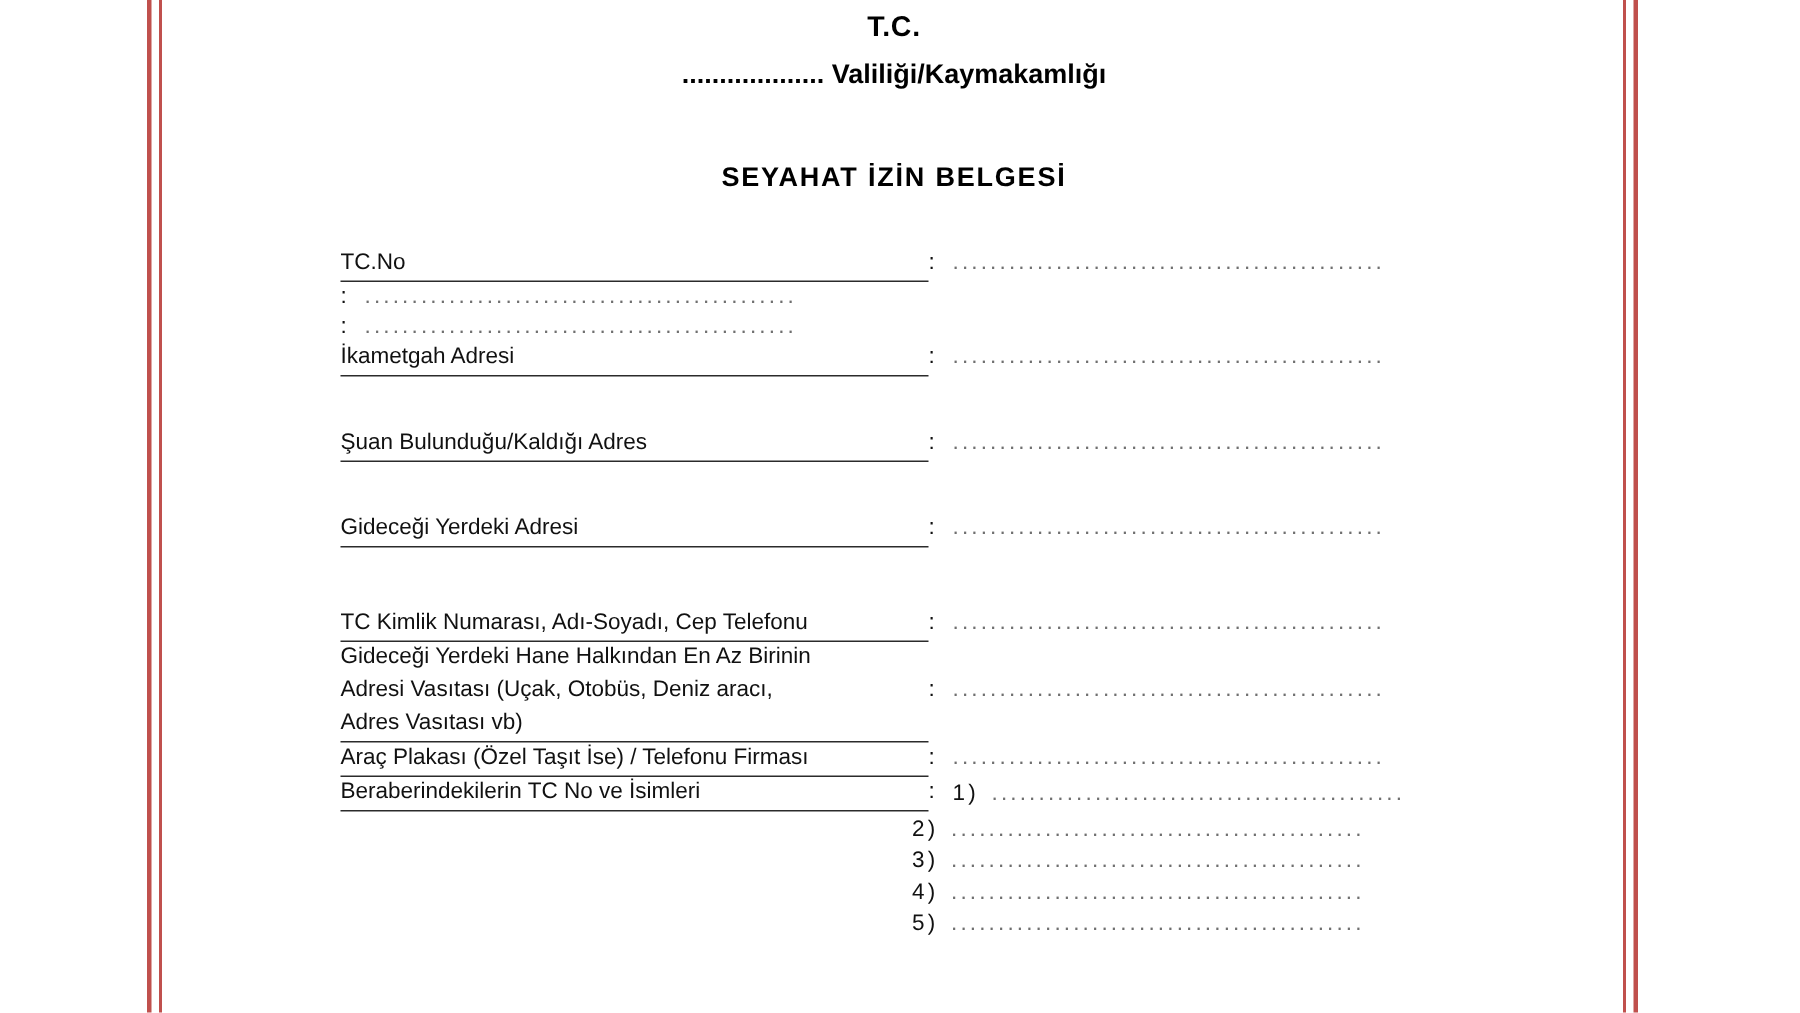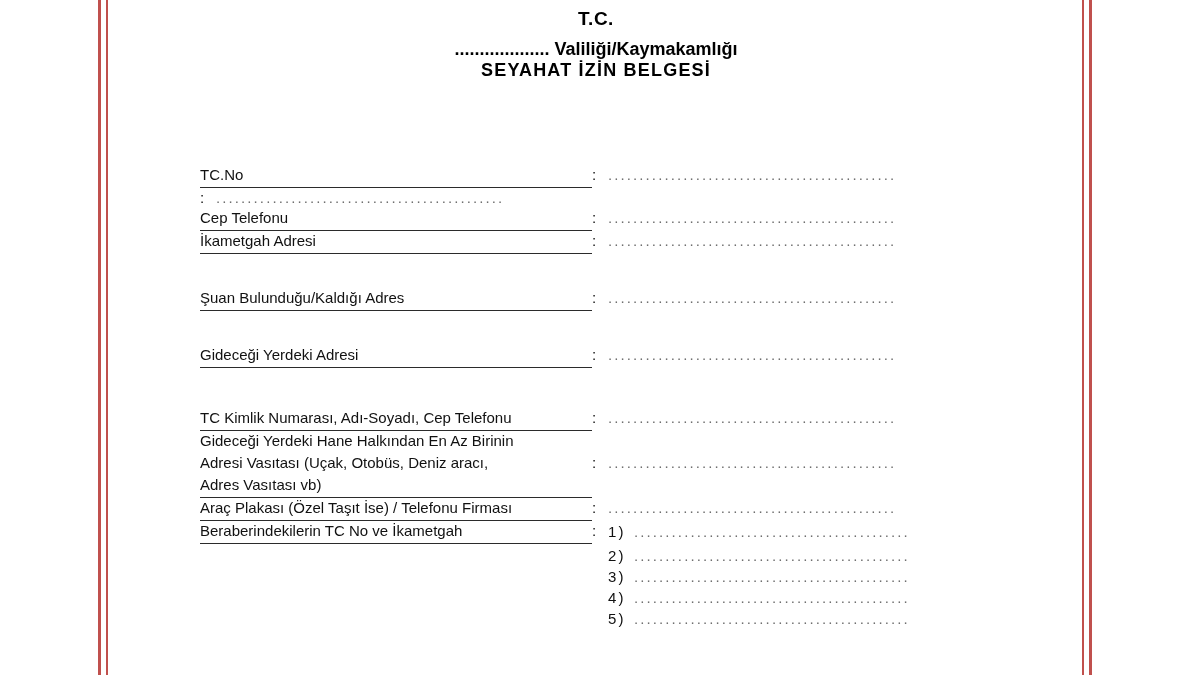--- a/index.html
+++ b/index.html
@@ -76,34 +76,36 @@
     font-size: 18px;
     font-weight: bold;
     margin-top: 9px;
     color: #000000;
   }
   .doc-title {
     text-align: center;
     font-size: 18px;
     font-weight: bold;
     letter-spacing: 1.2px;
+    margin-top: 48px;
     color: #000000;
   }
 
   .form {
     position: absolute;
     left: 88px;
     top: 165px;
     width: 790px;
   }
 
   .row {
     display: flex;
     align-items: flex-start;
     width: 100%;
+    margin-left: 27px;
   }
   .label-col {
     width: 392px;
     flex: 0 0 392px;
     position: relative;
   }
   .label-txt {
     font-size: 15px;
     line-height: 20px;
     color: #111111;
@@ -187,23 +189,20 @@
         <div class="colon-col">:</div>
         <div class="dots-col">..............................................</div>
       </div>
 
       <div class="row">
         <div class="colon-col">:</div>
         <div class="dots-col">..............................................</div>
       </div>
 
       <div class="row">
-        <div class="label-col">
-          <span class="label-txt ul">Cep Telefonu</span>
-        </div>
         <div class="colon-col">:</div>
         <div class="dots-col">..............................................</div>
       </div>
 
       <div class="row">
         <div class="label-col">
           <span class="label-txt ul">İkametgah Adresi</span>
         </div>
         <div class="colon-col">:</div>
         <div class="dots-col">..............................................</div>
@@ -252,21 +251,21 @@
       <div class="row">
         <div class="label-col">
           <span class="label-txt ul">Araç Plakası (Özel Taşıt İse) / Telefonu Firması</span>
         </div>
         <div class="colon-col">:</div>
         <div class="dots-col">..............................................</div>
       </div>
 
       <div class="row">
         <div class="label-col">
-          <span class="label-txt ul">Beraberindekilerin TC No ve İkametgah</span>
+          <span class="label-txt ul">Beraberindekilerin TC No ve İsimleri</span>
         </div>
         <div class="colon-col">:</div>
         <div class="dots-col numbered">
           <span class="num">1)</span>
           <span class="num-dots">............................................</span>
         </div>
       </div>
 
       <div class="list-block">
         <div class="list-row">

